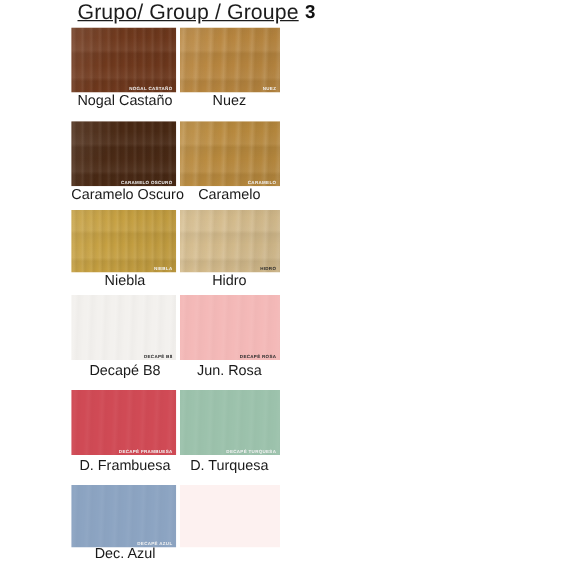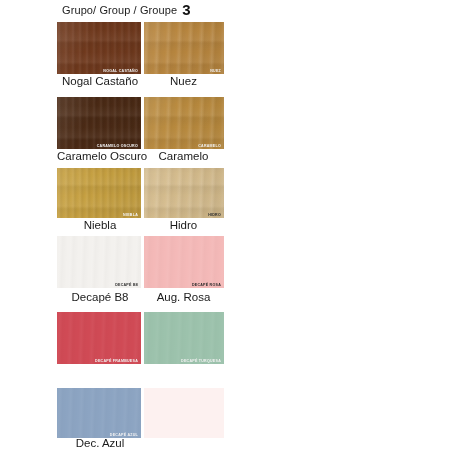--- a/index.html
+++ b/index.html
@@ -33,24 +33,25 @@
   .group-header {
     position: absolute;
     top: 2px;
     display: flex;
     align-items: flex-start;
     white-space: nowrap;
   }
   .group-header.left  { left: 62px; }
 
   .group-header-text {
-    font-size: 11px;
+    font-size: 17px;
     color: #1c1c1c;
     letter-spacing: 0.1px;
     line-height: 16px;
+    text-decoration: underline;
   }
   .group-header-num {
     font-size: 15px;
     font-weight: bold;
     color: #111111;
     margin-left: 5px;
     line-height: 15px;
   }
 
   
@@ -231,37 +232,41 @@
       </div>
       <div class="cell" style="width:80px;height:52px;">
         <div class="swatch" style="background:#f4b9b8;">
           <div class="grain grain-soft" style="opacity:.4;"></div>
           <span class="swatch-caption">DECAPÉ ROSA</span>
         </div>
       </div>
     </div>
     <div class="labels" style="top:290px;">
       <div class="label" style="width:86px;">Decapé B8</div>
-      <div class="label" style="width:81px;">Aug. Rosa</div>
+      <div class="label" style="width:81px;">Jun. Rosa</div>
     </div>
 
     <div class="row" style="top:312px;">
       <div class="cell" style="width:84px;height:52px;">
         <div class="swatch" style="background:#d04a55;">
           <div class="grain grain-soft" style="opacity:.35;"></div>
           <span class="swatch-caption light">DECAPÉ FRAMBUESA</span>
         </div>
       </div>
       <div class="cell" style="width:80px;height:52px;">
         <div class="swatch" style="background:#9cc2ac;">
           <div class="grain grain-soft" style="opacity:.35;"></div>
           <span class="swatch-caption light">DECAPÉ TURQUESA</span>
         </div>
       </div>
     </div>
+    <div class="labels" style="top:366px;">
+      <div class="label" style="width:86px;">D. Frambuesa</div>
+      <div class="label" style="width:81px;">D. Turquesa</div>
+    </div>
 
     <div class="row" style="top:388px;">
       <div class="cell" style="width:84px;height:50px;">
         <div class="swatch" style="background:#8ca4c2;">
           <div class="grain grain-soft" style="opacity:.35;"></div>
           <span class="swatch-caption light">DECAPÉ AZUL</span>
         </div>
       </div>
       <div class="cell" style="width:80px;height:50px;">
         <div class="swatch" style="background:#fdf1f0;">

